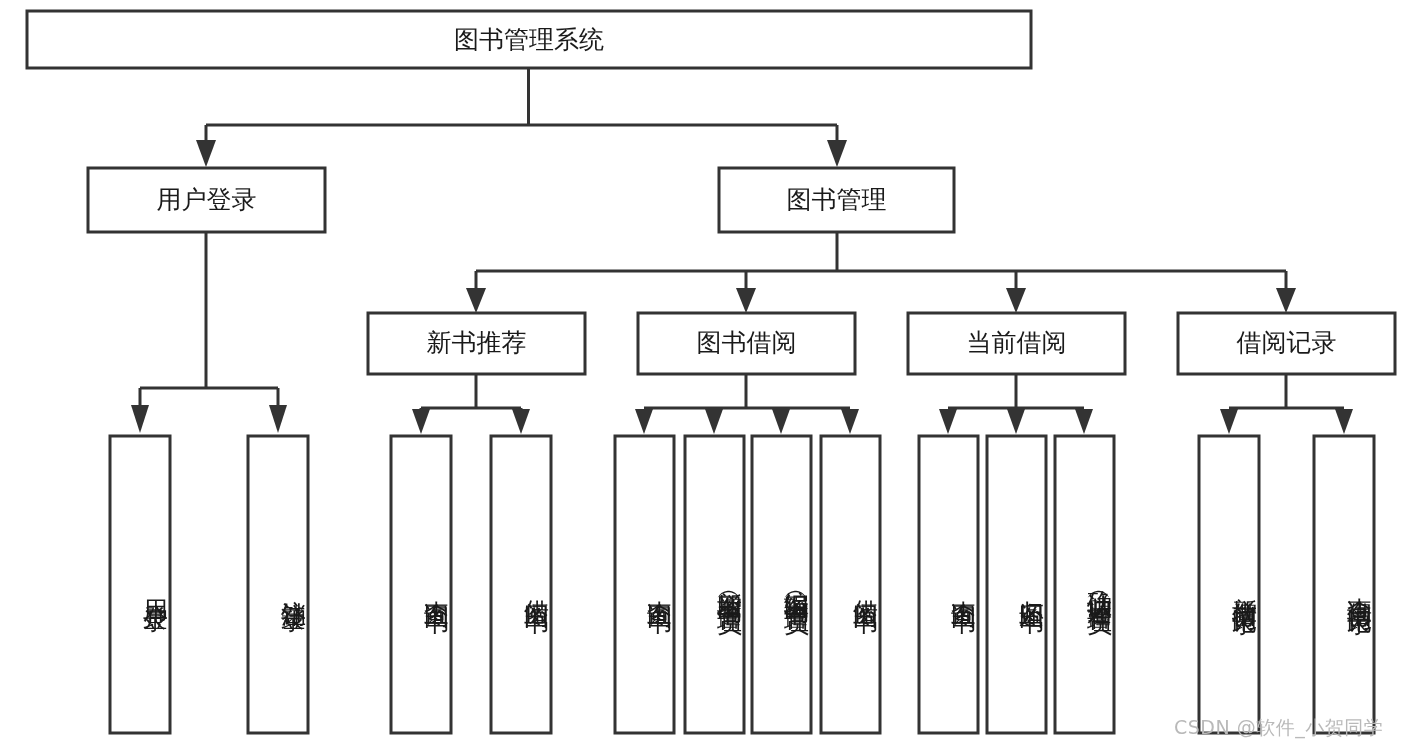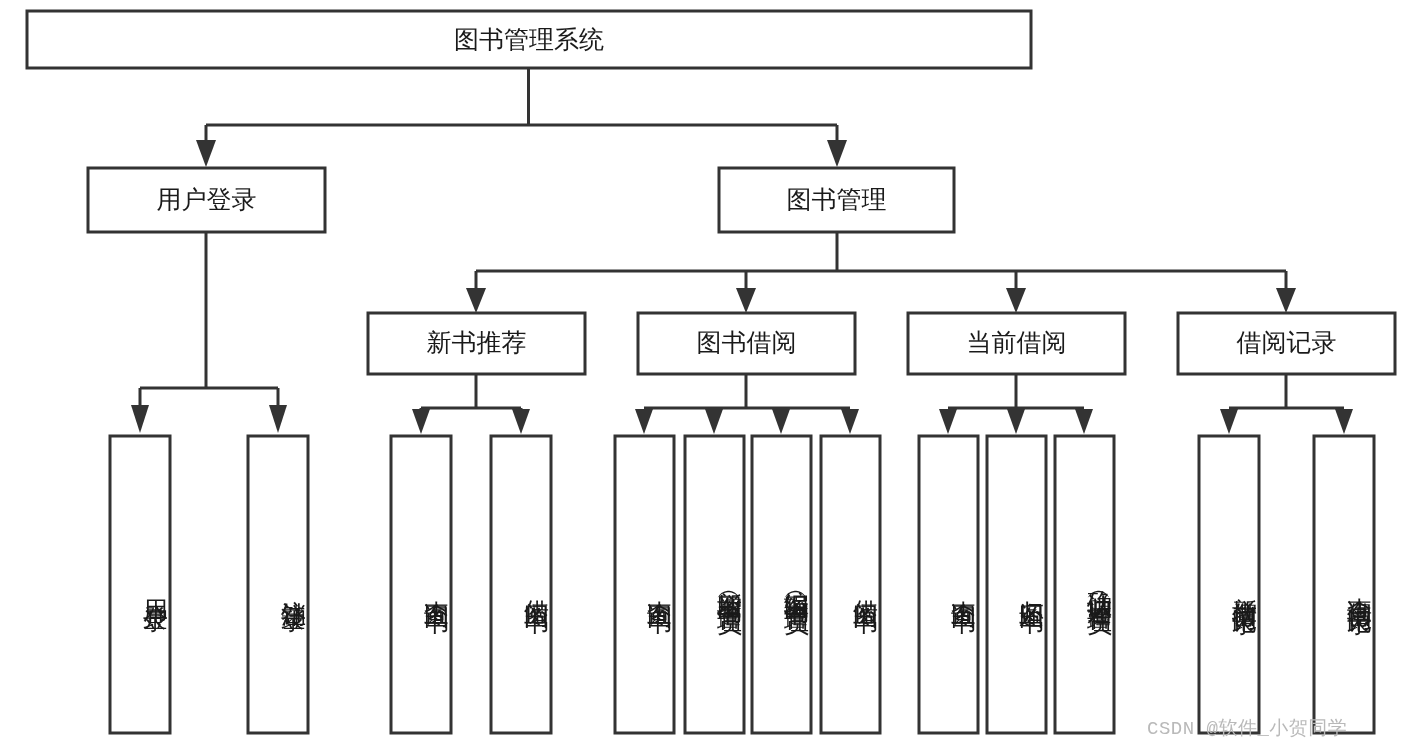--- a/index.html
+++ b/index.html
@@ -202,15 +202,15 @@
   <div class="leaf-label-v" style="left:745px; top:440px; width:59px; height:288px;">编辑图书（管理员）</div>
   <div class="leaf-label-v" style="left:814px; top:446px; width:59px; height:280px;">借阅图书</div>
 
   <div class="leaf-label-v" style="left:912px; top:446px; width:59px; height:280px;">查询图书</div>
   <div class="leaf-label-v" style="left:980px; top:446px; width:59px; height:280px;">归还图书</div>
   <div class="leaf-label-v" style="left:1048px; top:440px; width:59px; height:288px;">确认归还（管理员）</div>
 
   <div class="leaf-label-v" style="left:1192px; top:446px; width:60px; height:280px;">新增借阅记录</div>
   <div class="leaf-label-v" style="left:1307px; top:446px; width:60px; height:280px;">查询借阅记录</div>
 
-  <div class="watermark" style="left:1140px; top:715px;font-family:Liberation Mono, monospace;">CSDN @软件_小贺同学</div>
+  <div class="watermark" style="left:1167px; top:715px;">CSDN @软件_小贺同学</div>
 
 </div>
 
 </body></html>

